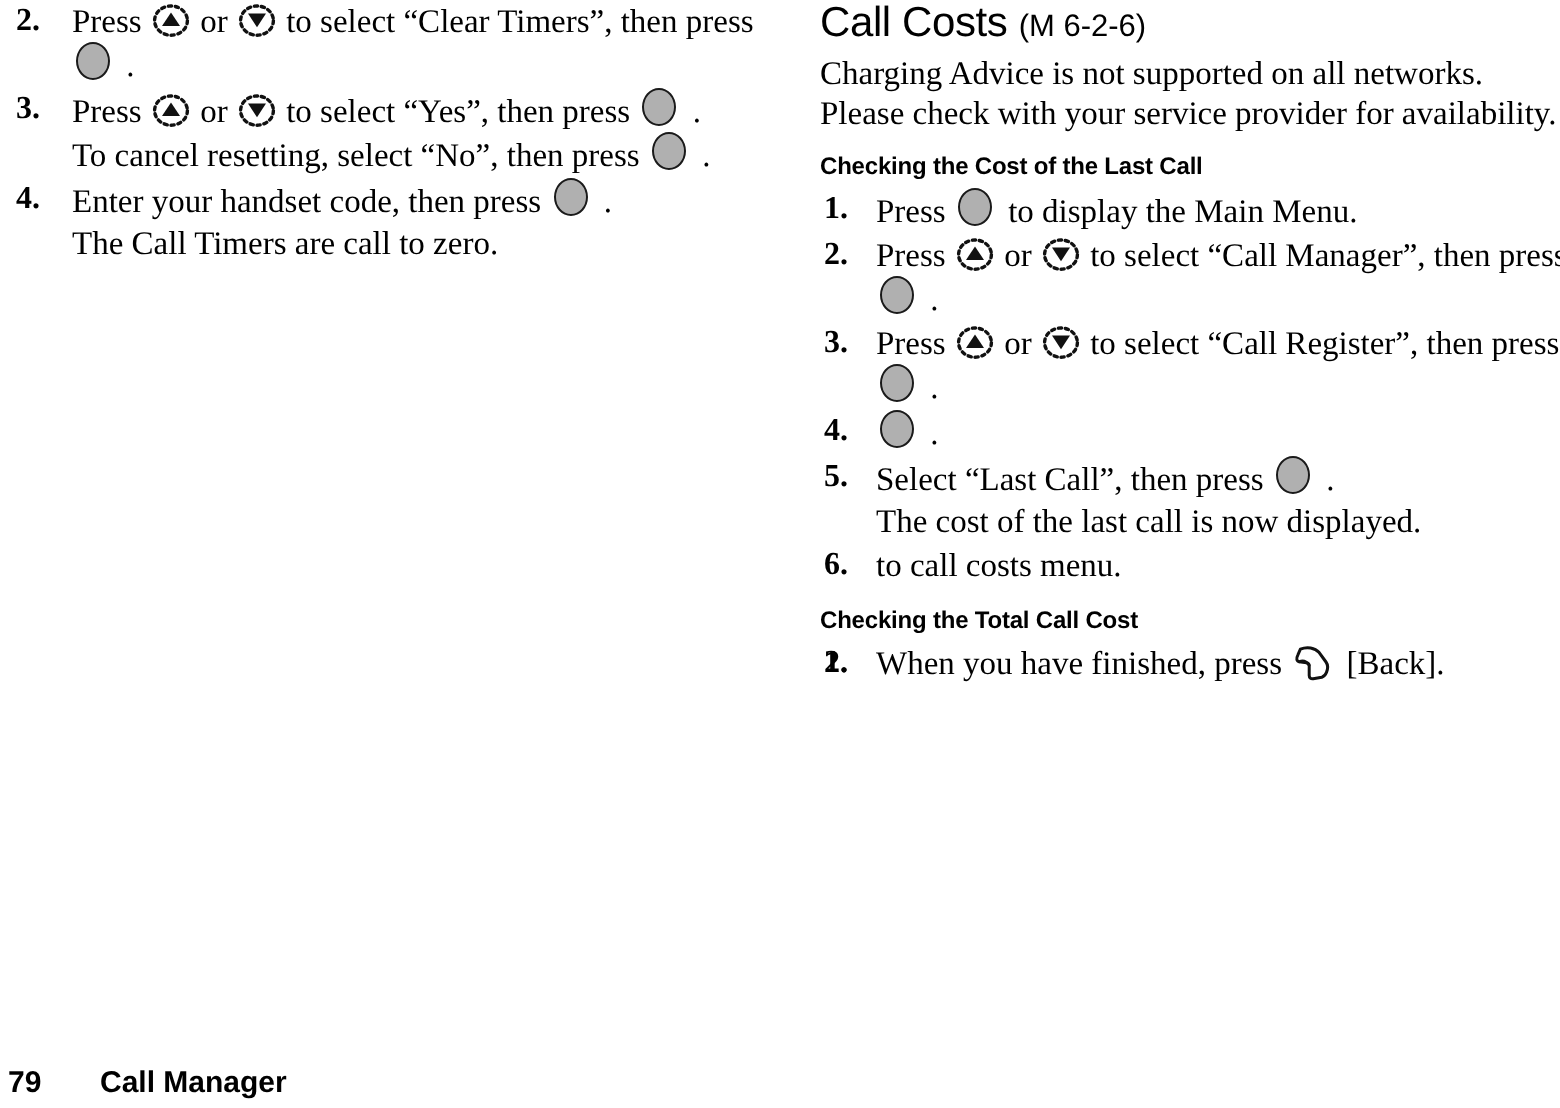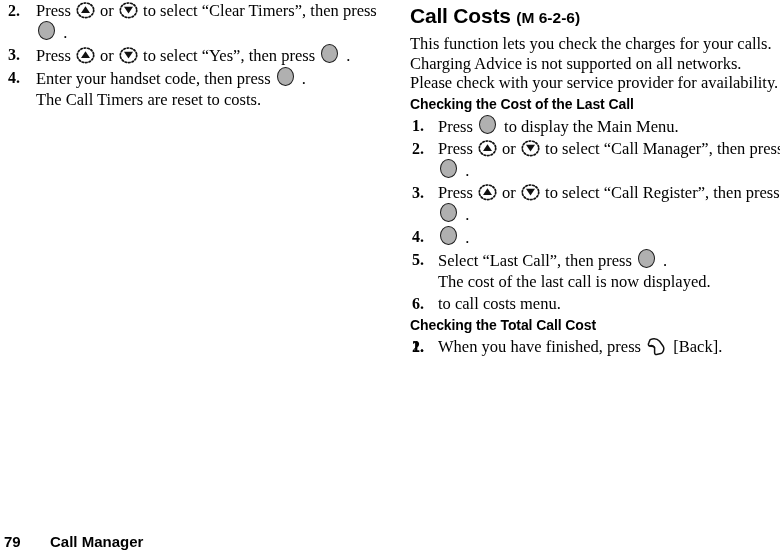--- a/index.html
+++ b/index.html
@@ -33,39 +33,39 @@
   .col-right {
     position: absolute;
     left: 410px;
     top: 0px;
     width: 370px;
   }
 
   
   .page-title {
     font-family: "Liberation Sans", "DejaVu Sans", sans-serif;
-    font-weight: bold;
+    font-weight: normal;
     font-size: 21px;
-    line-height: 31px;
+    line-height: 24px;
     letter-spacing: -0.2px;
     margin: 0 0 1px 0;
     white-space: nowrap;
   }
   .page-title .menu-ref {
     font-size: 15.5px;
     letter-spacing: 0;
   }
 
   .section-head {
     font-family: "Liberation Sans", "DejaVu Sans", sans-serif;
     font-weight: bold;
-    font-size: 14px;
+    font-size: 12px;
     line-height: 18px;
     letter-spacing: -0.1px;
-    margin: 2px 0 2px 0;
+    margin: 8px 0 2px 0;
     white-space: nowrap;
   }
 
   .intro {
     font-size: 16.5px;
     line-height: 19.5px;
     margin: 0;
   }
   .intro div { white-space: nowrap; }
 
@@ -180,36 +180,36 @@
         </li>
         <li>
           <span class="num">3.</span>
           <div class="step-line"><span>Press </span><span class="key key-nav"><svg width="19" height="17" viewBox="0 0 19 17">
                 <ellipse cx="9.5" cy="8.3" rx="8.2" ry="7.3" fill="none" stroke="#111111" stroke-width="1.7" stroke-dasharray="1.6 1.9" stroke-linecap="round"></ellipse>
                 <path d="M9.5,4.2 L14.0,11.0 L5.0,11.0 Z" fill="#111111"></path>
               </svg></span><span> or </span><span class="key key-nav"><svg width="19" height="17" viewBox="0 0 19 17">
                 <ellipse cx="9.5" cy="8.3" rx="8.2" ry="7.3" fill="none" stroke="#111111" stroke-width="1.7" stroke-dasharray="1.6 1.9" stroke-linecap="round"></ellipse>
                 <path d="M9.5,11.6 L5.0,4.8 L14.0,4.8 Z" fill="#111111"></path>
               </svg></span><span> to select “Yes”, then press </span><span class="key key-select"><span class="body"></span></span><span> .</span></div>
+          <div class="step-line"><span>To cancel resetting, select “No”, then press </span><span class="key key-select"><span class="body"></span></span><span> .</span></div>
         </li>
         <li>
           <span class="num">4.</span>
           <div class="step-line"><span>Enter your handset code, then press </span><span class="key key-select"><span class="body"></span></span><span> .</span></div>
-          <div class="step-line"><span>The Call Timers are reset to costs.</span></div>
+          <div class="step-line"><span>The Call Timers are call to zero.</span></div>
         </li>
       </ol>
   </div>
 
   <div class="col-right">
     <h1 class="page-title">
       <span>Call Costs</span><span>&nbsp;</span><span class="menu-ref">(M 6-2-6)</span>
     </h1>
 
     <div class="intro">
-        <div>This function lets you check the charges for your calls.</div>
         <div>Charging Advice is not supported on all networks.</div>
         <div>Please check with your service provider for availability.</div>
       </div>
 
     <div>
         <div class="section-head">Checking the Cost of the Last Call</div>
         <ol class="steps">
           <li>
             <span class="num">1.</span>
             <div class="step-line"><span>Press </span><span class="key key-select"><span class="body"></span></span><span> to display the Main Menu.</span></div>

